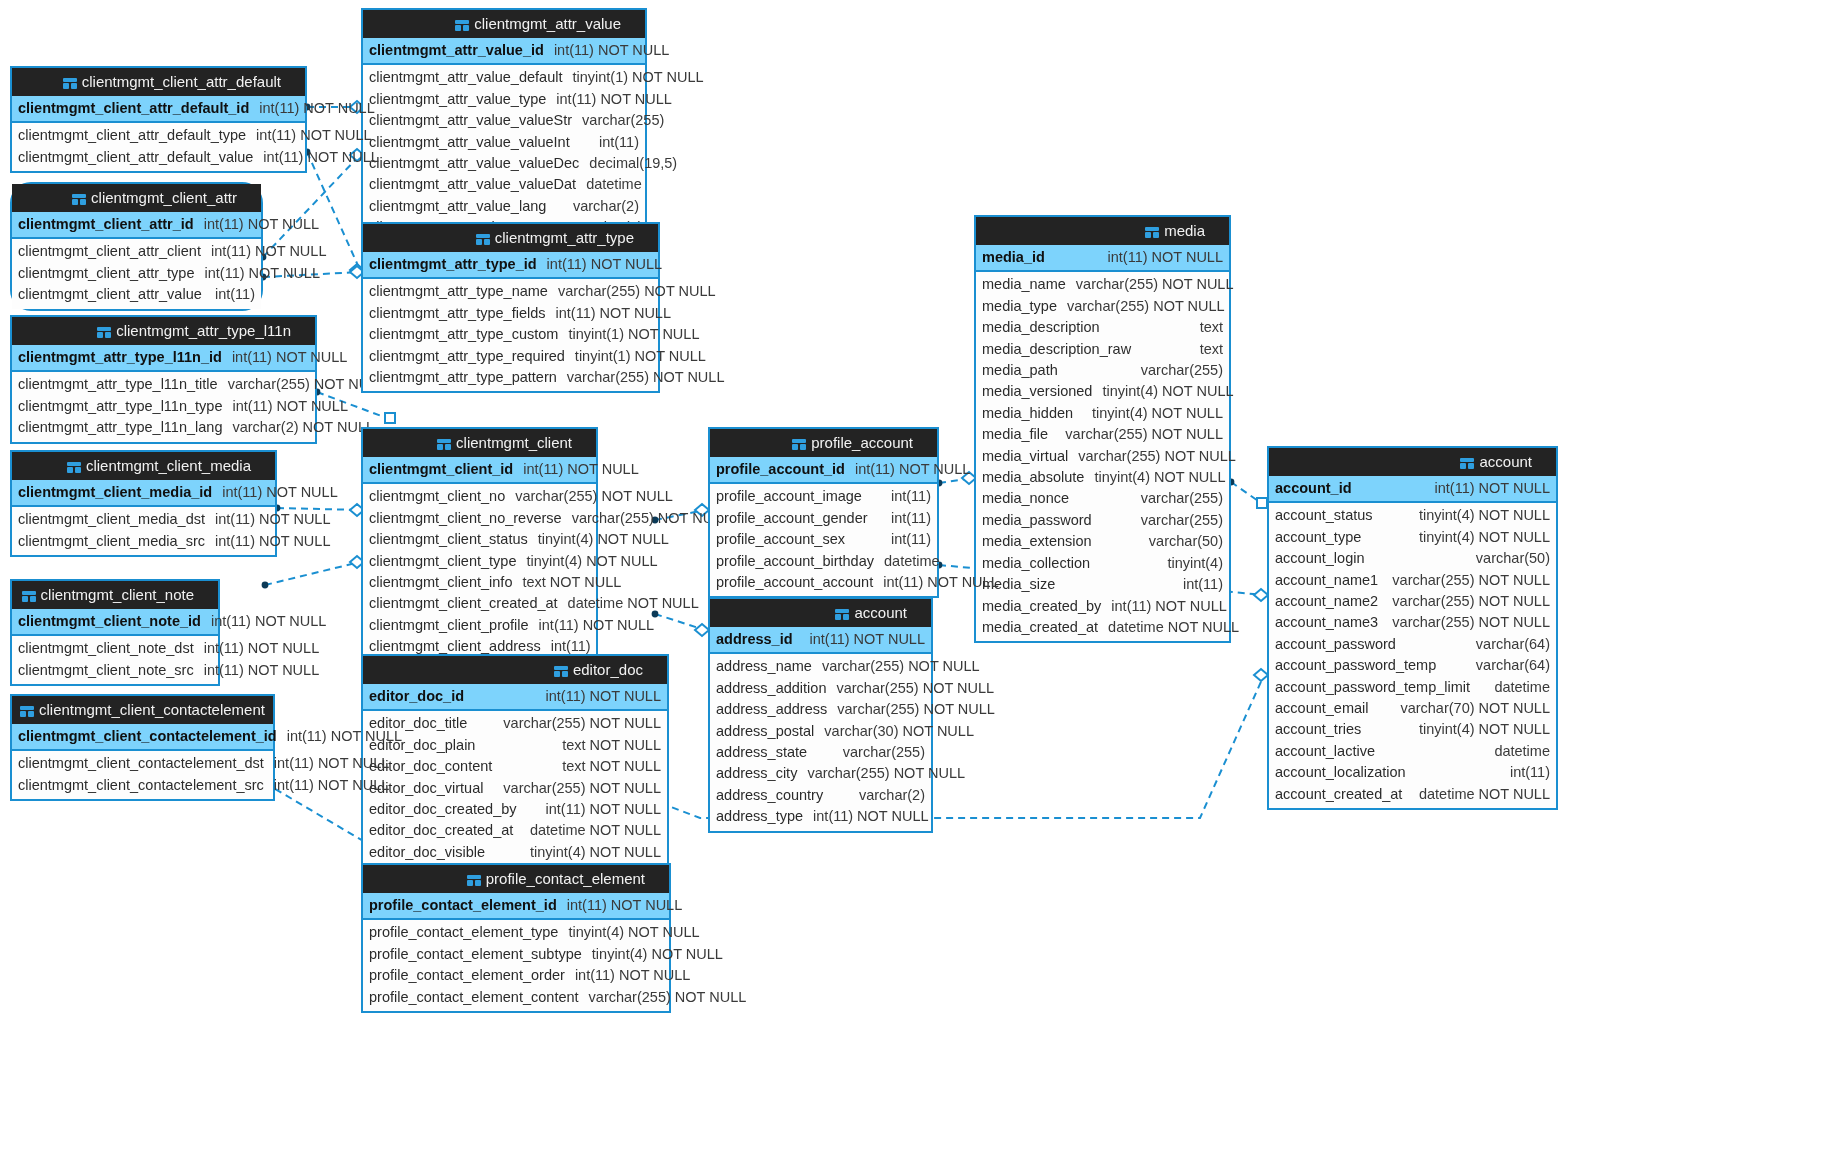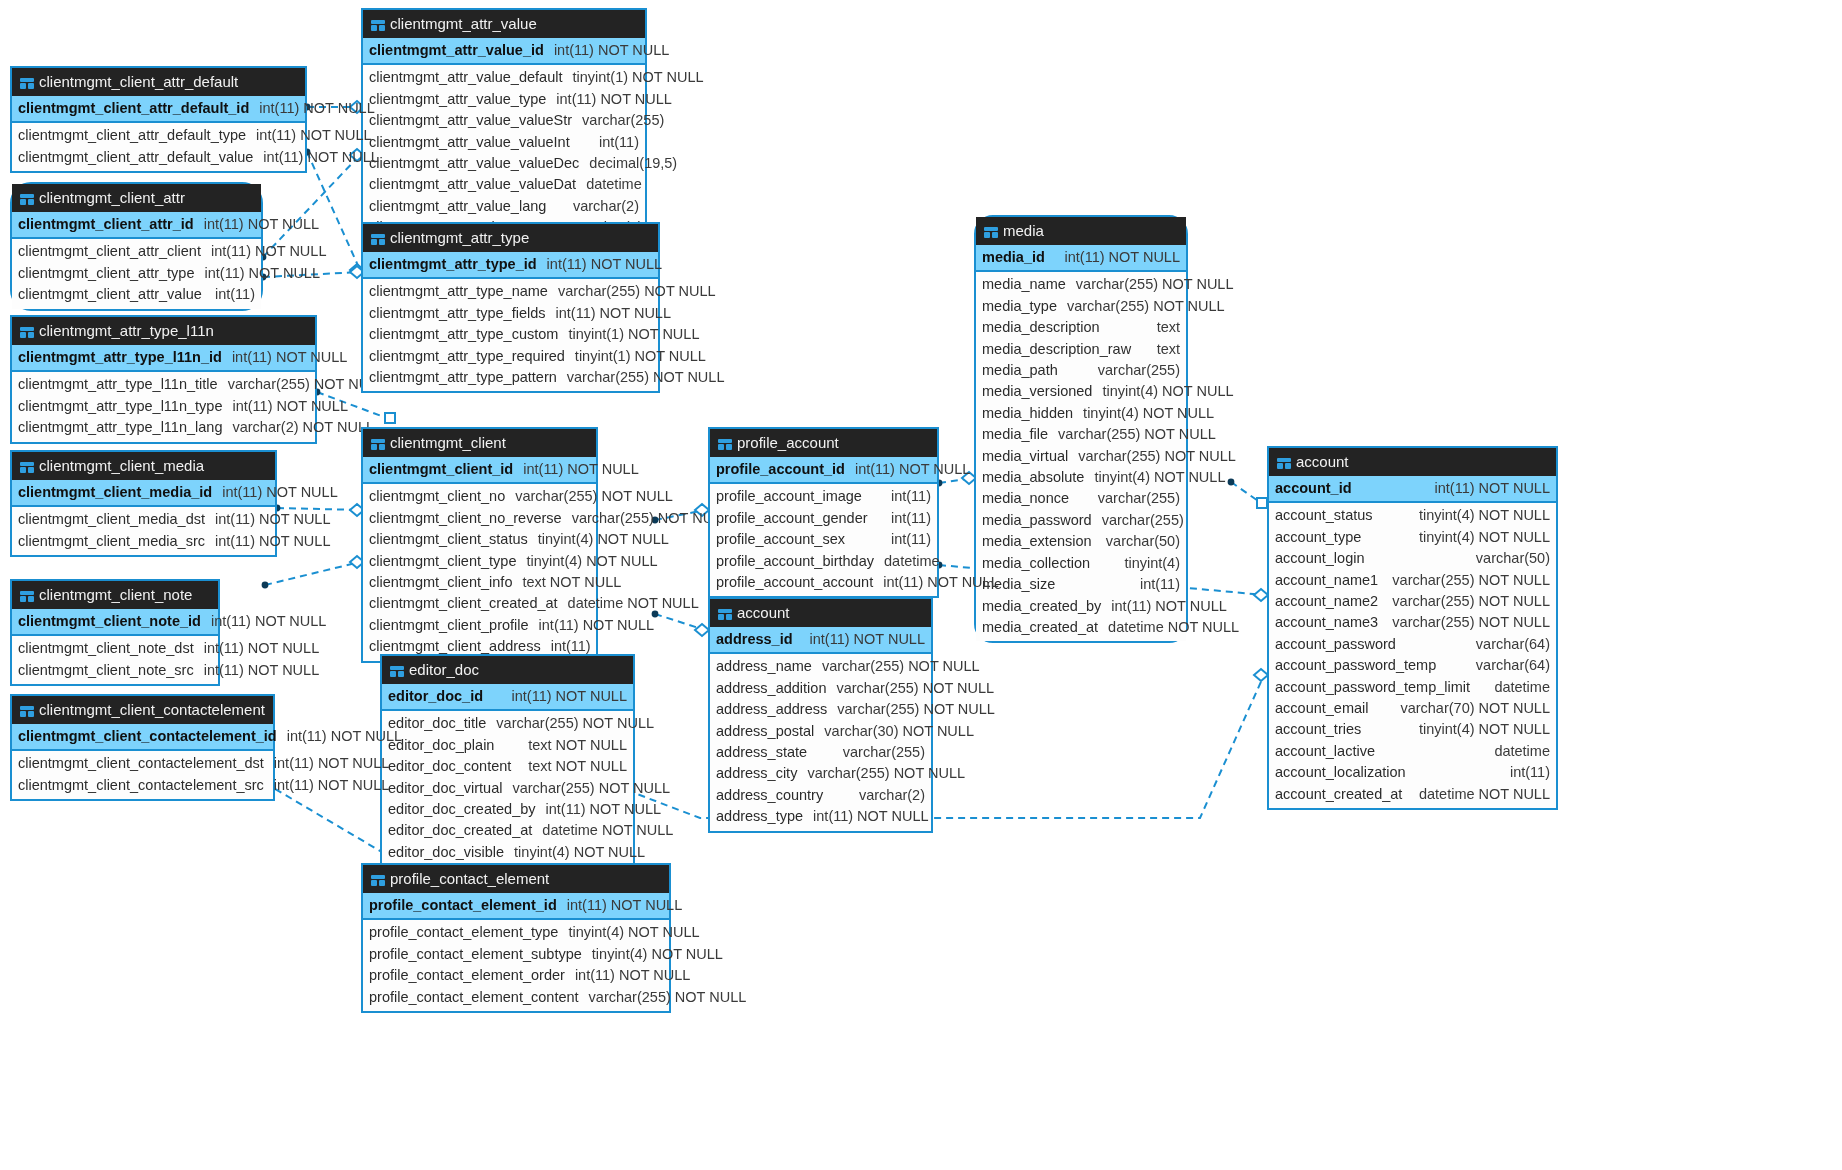--- a/index.html
+++ b/index.html
@@ -28,21 +28,21 @@
     background: #fdfdfd;
     border: 2px solid #1a8fd1;
     box-shadow: 0 0 0 0 rgba(0,0,0,0);
   }
   .entity-header {
     background: #232323;
     color: #f2f2f2;
     font-size: 15px;
     line-height: 15px;
     padding: 6px 24px 7px 8px;
-    text-align: left;
+    text-align: right;
     white-space: nowrap;
     position: relative;
   }
   .tbl-icon {
     display: inline-block;
     vertical-align: -2px;
     width: 14px; height: 11px;
     margin-right: 5px;
     position: relative;
   }
@@ -281,21 +281,21 @@
         <div class="col-row">
           <span class="cname">clientmgmt_attr_type_required</span>
           <span class="ctype">tinyint(1) NOT NULL</span>
         </div>
         <div class="col-row">
           <span class="cname">clientmgmt_attr_type_pattern</span>
           <span class="ctype">varchar(255) NOT NULL</span>
         </div>
       </div>
     </div>
-    <div class="entity" style="left: 974px; top: 215px; width: 214px; border-radius: 19px;">
+    <div class="entity" style="left: 974px; top: 215px; width: 257px;">
       <div class="entity-header"><span class="tbl-icon"><span class="bar"></span><span class="cellL"></span><span class="cellR"></span></span><span>media</span></div>
       <div class="pk-block">
         <div class="pk-row">
           <span class="cname">media_id</span>
           <span class="ctype">int(11) NOT NULL</span>
         </div>
       </div>
       <div class="cols-block">
         <div class="col-row">
           <span class="cname">media_name</span>
@@ -582,21 +582,21 @@
         <div class="col-row">
           <span class="cname">address_country</span>
           <span class="ctype">varchar(2)</span>
         </div>
         <div class="col-row">
           <span class="cname">address_type</span>
           <span class="ctype">int(11) NOT NULL</span>
         </div>
       </div>
     </div>
-    <div class="entity" style="left: 361px; top: 654px; width: 255px; margin-left: 19px;">
+    <div class="entity" style="left: 361px; top: 654px; width: 308px;">
       <div class="entity-header"><span class="tbl-icon"><span class="bar"></span><span class="cellL"></span><span class="cellR"></span></span><span>editor_doc</span></div>
       <div class="pk-block">
         <div class="pk-row">
           <span class="cname">editor_doc_id</span>
           <span class="ctype">int(11) NOT NULL</span>
         </div>
       </div>
       <div class="cols-block">
         <div class="col-row">
           <span class="cname">editor_doc_title</span>

